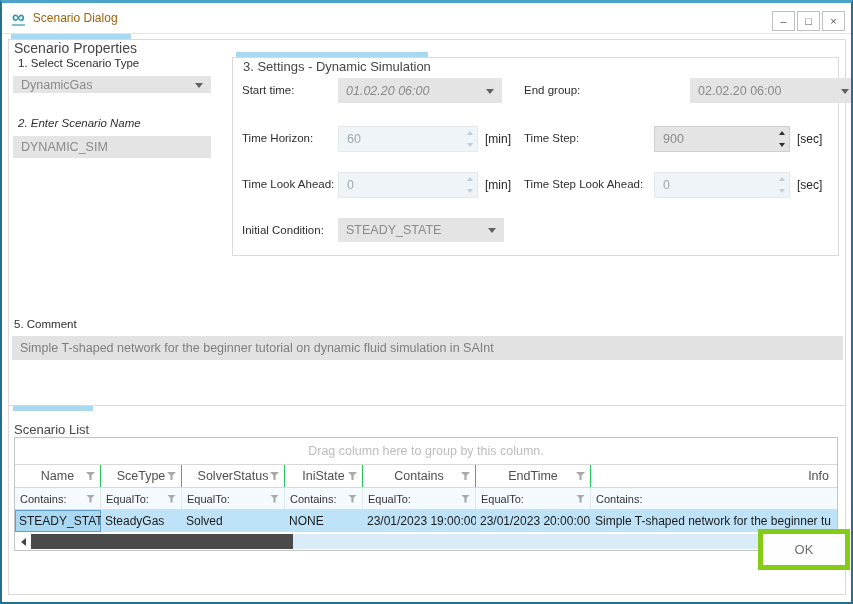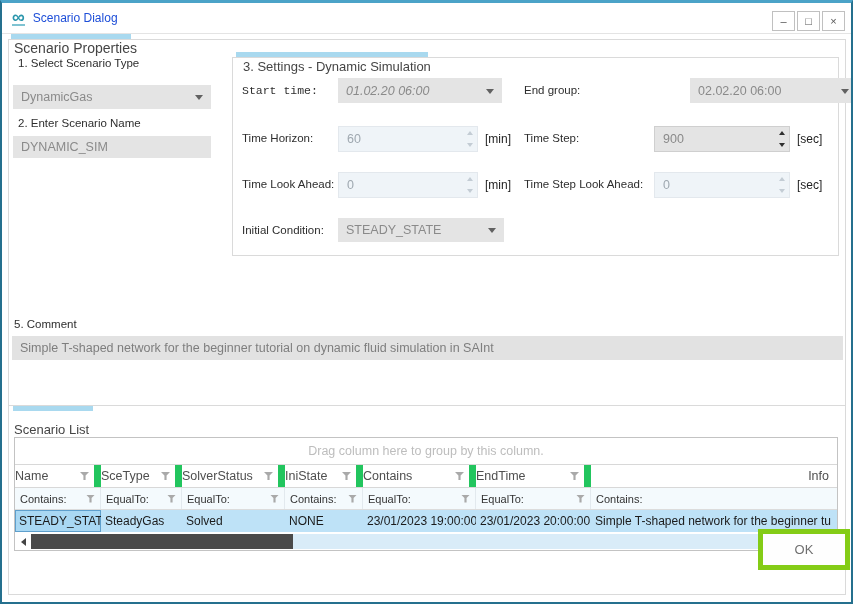--- a/index.html
+++ b/index.html
@@ -4,21 +4,21 @@
 <style>
   html,body{margin:0;padding:0;background:#f5f5f5;}
   .win{position:relative;width:853px;height:604px;box-sizing:border-box;
        border:2px solid #25708E;border-top:3px solid #4BA3C8;background:#fff;
        font-family:"Liberation Sans","DejaVu Sans",sans-serif;color:#333;overflow:hidden;}
   
   .titlebar{position:absolute;top:0;left:0;right:0;height:31px;border-bottom:1px solid #E4E4E4;
             display:flex;align-items:center;padding-left:10px;box-sizing:border-box;background:#fff;}
   .logo{color:#2B96AC;font-size:18px;font-weight:bold;line-height:12px;margin-right:8px;
         border-bottom:2px solid #7FC3D2;padding-bottom:1px;}
-  .title{font-size:12px;color:#1d4ed8;}
+  .title{font-size:12px;color:#a16207;}
   .winbtns{position:absolute;right:6px;top:8px;display:flex;gap:2px;}
   .winbtn{width:21px;height:18px;border:1px solid #C0C0C0;display:flex;align-items:center;
           justify-content:center;font-size:11px;color:#555;background:#fff;cursor:default;}
   
   .panel{position:absolute;left:6px;top:36px;width:838px;height:556px;border:1px solid #DADADA;box-sizing:border-box;}
   .divider{position:absolute;left:6px;top:402px;width:838px;height:1px;background:#DADADA;}
   .tabbar{position:absolute;height:5px;background:#A9D9EF;}
   .sec-title{position:absolute;font-size:14px;color:#454545;}
   .lbl{position:absolute;font-size:11.5px;color:#2E2E2E;white-space:nowrap;}
   
@@ -40,22 +40,22 @@
   .comment-field{position:absolute;left:10px;top:333px;width:831px;height:24px;background:#E2E2E2;
                  color:#7E7E7E;font-size:12.5px;display:flex;align-items:center;padding:0 8px;
                  box-sizing:border-box;white-space:nowrap;overflow:hidden;}
   
   .grid{position:absolute;left:12px;top:434px;width:824px;height:114px;border:1px solid #C3C3C3;
         box-sizing:border-box;background:#fff;}
   .group-hint{height:27px;display:flex;align-items:center;justify-content:center;color:#BDBDBD;
               font-size:12.5px;border-bottom:1px solid #D8D8D8;box-sizing:border-box;}
   .grow{display:grid;grid-template-columns:86px 81px 103px 78px 113px 115px 1fr;box-sizing:border-box;}
   .hdr-row{height:23px;border-bottom:1px solid #D8D8D8;}
-  .hdr-cell{display:flex;align-items:center;position:relative;
-            border-right:7px solid #22c55e;font-size:12.5px;color:#4F4F4F;overflow:hidden;}
+  .hdr-cell{display:flex;align-items:center;justify-content:center;position:relative;
+            border-right:1px solid #22c55e;font-size:12.5px;color:#4F4F4F;overflow:hidden;}
   .hdr-cell.last{justify-content:flex-end;padding-right:8px;border-right:none;}
   .funnel{width:9px;height:8px;background:#A9A9A9;
           clip-path:polygon(0 0,100% 0,62% 45%,62% 100%,38% 100%,38% 45%);}
   .hdr-cell .funnel{position:absolute;right:5px;}
   .flt-row{height:22px;background:#F4FAFD;border-bottom:1px solid #DCDCDC;}
   .flt-cell{display:flex;align-items:center;position:relative;border-right:1px solid #E2E9EE;
             font-size:11px;color:#333;padding-left:5px;overflow:hidden;}
   .flt-cell .funnel{position:absolute;right:5px;}
   .flt-cell.last{border-right:none;}
   .data-row{height:22px;background:#BEE2F7;}
@@ -87,35 +87,35 @@
     <div class="winbtn">×</div>
   </div>
 
   <div class="panel"></div>
   <div class="divider"></div>
 
   <div class="tabbar" style="left:9px;top:31px;width:120px;"></div>
   <div class="sec-title" style="left:12px;top:37px;">Scenario Properties</div>
 
   <div class="lbl" style="left:16px;top:54px;">1. Select Scenario Type</div>
-  <div class="gfield" style="left:11px;top:73px;width:198px;height:24px;margin-top:9px;">
+  <div class="gfield" style="left:11px;top:73px;width:198px;height:17px;">
     <span>DynamicGas</span>
     <span class="dd-arrow"></span>
   </div>
 
-  <div class="lbl" style="left:16px;top:114px;">2. Enter Scenario Name</div>
+  <div class="lbl" style="left:16px;top:114px;font-style:italic;">2. Enter Scenario Name</div>
   <div class="gfield" style="left:11px;top:133px;width:198px;height:22px;">
     <span>DYNAMIC_SIM</span>
   </div>
 
   <div class="tabbar" style="left:234px;top:49px;width:192px;"></div>
   <div class="group"></div>
   <div class="sec-title" style="left:241px;top:56px;font-size:13px;">3. Settings - Dynamic Simulation</div>
 
-  <div class="lbl" style="left:240px;top:81px;font-family:Liberation Mono, monospace;">Start time:</div>
+  <div class="lbl" style="left:240px;top:81px;">Start time:</div>
   <div class="gfield" style="left:336px;top:75px;width:164px;height:25px;font-style:italic;">
     <span>01.02.20 06:00</span>
     <span class="dd-arrow"></span>
   </div>
   <div class="lbl" style="left:522px;top:81px;">End group:</div>
   <div class="gfield" style="left:668px;top:75px;width:167px;height:25px;margin-left:20px;">
     <span>02.02.20 06:00</span>
     <span class="dd-arrow"></span>
   </div>
 

